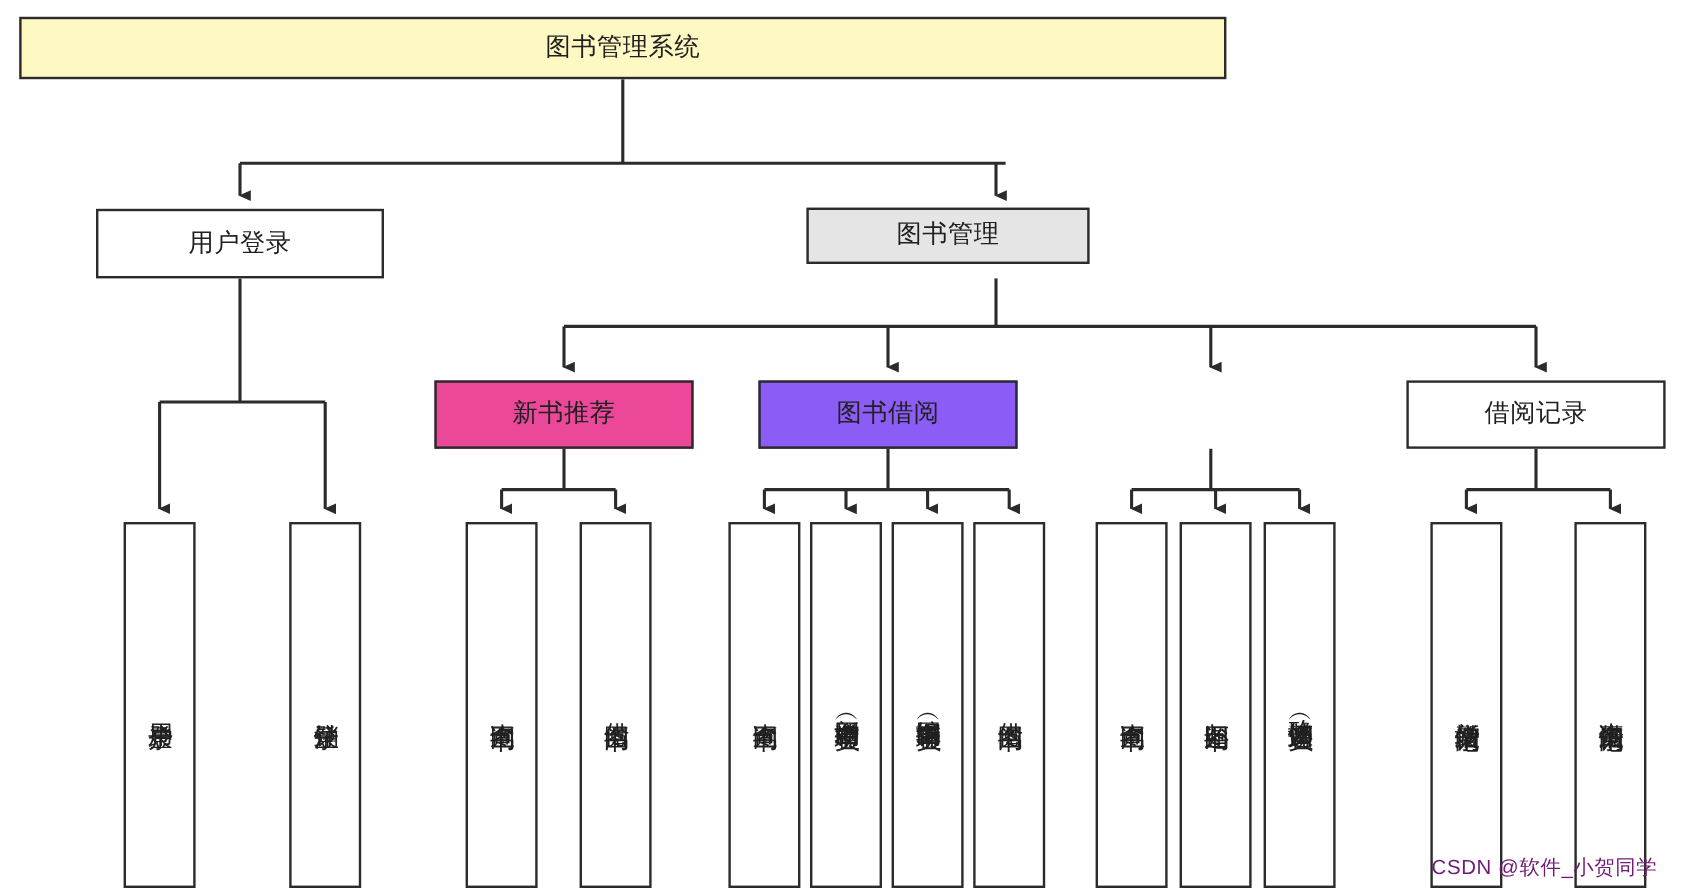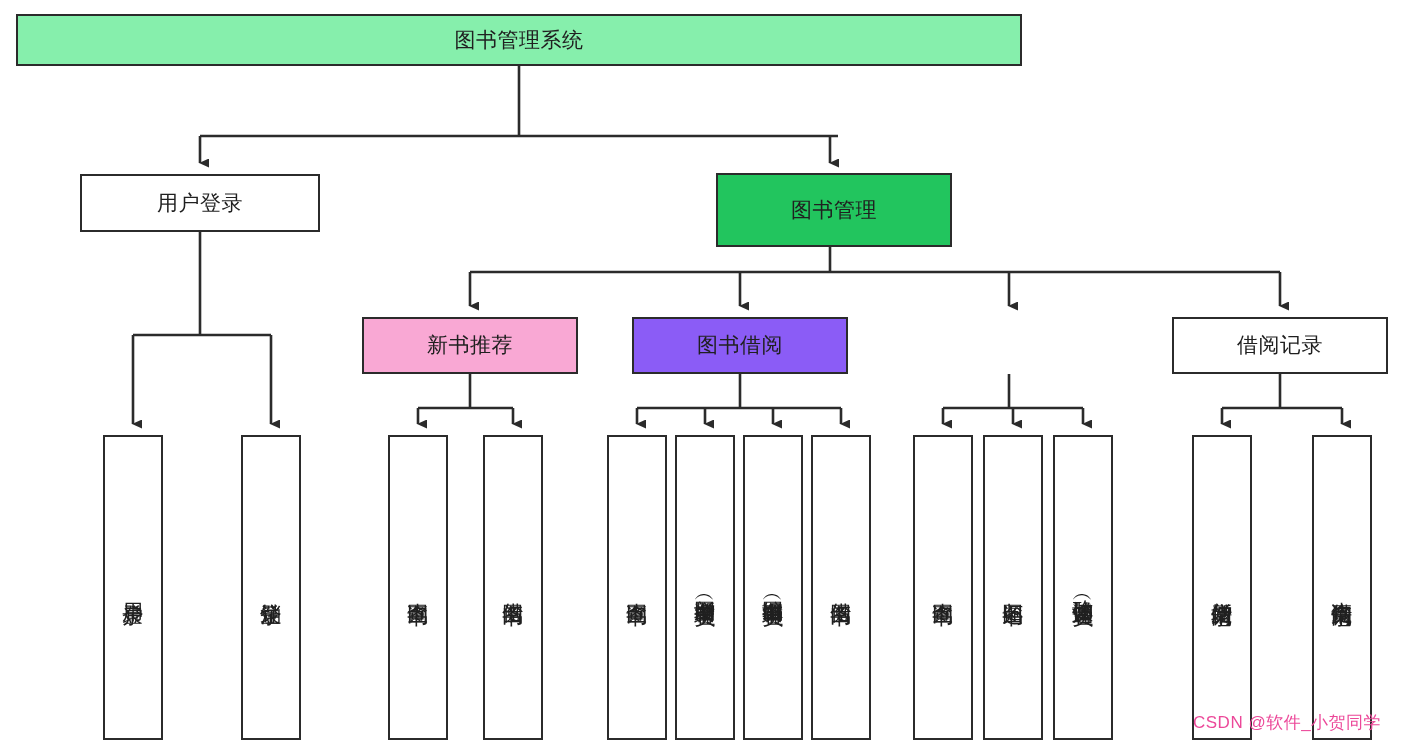--- a/index.html
+++ b/index.html
@@ -130,32 +130,32 @@
     </g>
 
     <g stroke="#2b2b2b" stroke-width="2.6" fill="none">
       <path d="M1280,374 L1280,408"></path>
       <path d="M1222,408 L1342,408"></path>
       <path d="M1222,408 L1222,424" marker-end="url(#arrow)"></path>
       <path d="M1342,408 L1342,424" marker-end="url(#arrow)"></path>
     </g>
   </svg>
 
-  <div class="node" style="left: 16px; top: 14px; width: 1006px; height: 52px; border-color: rgb(43, 43, 43); background: #86efac;">
+  <div class="node" style="left: 16px; top: 14px; width: 1006px; height: 52px; border-color: rgb(43, 43, 43); background: #fef9c3;">
     <span class="node-label" style="color: rgb(32, 32, 32);">图书管理系统</span>
   </div>
 
   <div class="node" style="left: 80px; top: 174px; width: 240px; height: 58px; border-color: rgb(43, 43, 43); background: rgb(255, 255, 255);">
     <span class="node-label" style="color: rgb(32, 32, 32);">用户登录</span>
   </div>
-  <div class="node" style="left: 716px; top: 173px; width: 236px; height: 74px; border-color: rgb(43, 43, 43); background: #22c55e;">
+  <div class="node" style="left: 672px; top: 173px; width: 236px; height: 47px; border-color: rgb(43, 43, 43); background: #e5e5e5;">
     <span class="node-label" style="color: rgb(32, 32, 32);">图书管理</span>
   </div>
 
-  <div class="node" style="left: 362px; top: 317px; width: 216px; height: 57px; border-color: rgb(43, 43, 43); background: #f9a8d4;">
+  <div class="node" style="left: 362px; top: 317px; width: 216px; height: 57px; border-color: rgb(43, 43, 43); background: #ec4899;">
     <span class="node-label" style="color: rgb(32, 32, 32);">新书推荐</span>
   </div>
   <div class="node" style="left: 632px; top: 317px; width: 216px; height: 57px; border-color: rgb(43, 43, 43); background: #8b5cf6;">
     <span class="node-label" style="color: rgb(32, 32, 32);">图书借阅</span>
   </div>
   <div class="node" style="left: 1172px; top: 317px; width: 216px; height: 57px; border-color: rgb(43, 43, 43); background: rgb(255, 255, 255);">
     <span class="node-label" style="color: rgb(32, 32, 32);">借阅记录</span>
   </div>
 
   <div class="node leaf" style="left: 103px; top: 435px; width: 60px; height: 305px; border-color: rgb(43, 43, 43); background: rgb(255, 255, 255);">
@@ -191,15 +191,15 @@
   <div class="node leaf" style="left: 1053px; top: 435px; width: 60px; height: 305px; border-color: rgb(43, 43, 43); background: rgb(255, 255, 255);">
     <span class="node-label" style="color: rgb(32, 32, 32);">确认归还（管理员）</span>
   </div>
   <div class="node leaf" style="left: 1192px; top: 435px; width: 60px; height: 305px; border-color: rgb(43, 43, 43); background: rgb(255, 255, 255);">
     <span class="node-label" style="color: rgb(32, 32, 32);">新增借阅记录</span>
   </div>
   <div class="node leaf" style="left: 1312px; top: 435px; width: 60px; height: 305px; border-color: rgb(43, 43, 43); background: rgb(255, 255, 255);">
     <span class="node-label" style="color: rgb(32, 32, 32);">查询借阅记录</span>
   </div>
 
-  <div class="watermark" style="color: #ec4899;">CSDN @软件_小贺同学</div>
+  <div class="watermark" style="color: #701a75;">CSDN @软件_小贺同学</div>
 
 </div>
 
 </body></html>

